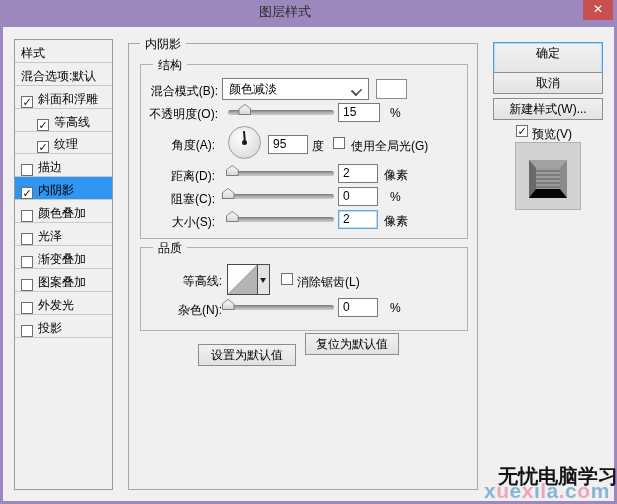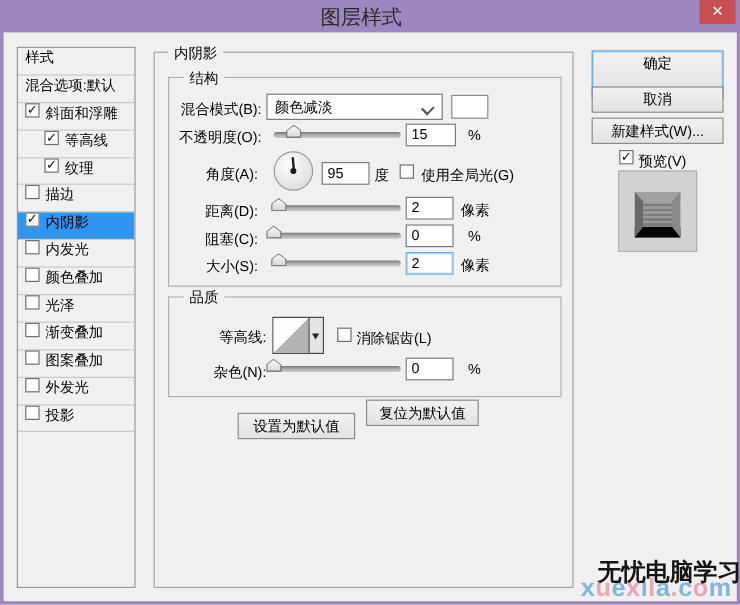--- a/index.html
+++ b/index.html
@@ -4,29 +4,29 @@
 <style>
   html,body{margin:0;padding:0;}
   #window{
     position:relative;width:617px;height:504px;background:#9c87bf;
     font-family:"Liberation Sans","DejaVu Sans",sans-serif;font-size:12px;color:#000;
     overflow:hidden;
   }
   .abs{position:absolute;}
   
   .titlebar{left:0;top:0;width:617px;height:27px;}
-  .title{left:0;top:3px;width:570px;text-align:center;font-size:17px;color:#2b2b2b;padding-left:16px;}
+  .title{left:0;top:3px;width:570px;text-align:center;font-size:13px;color:#2b2b2b;}
   .close-btn{left:583px;top:0;width:30px;height:20px;background:#c75050;color:#fff;
     text-align:center;line-height:19px;font-size:12px;font-weight:bold;cursor:pointer;}
   
   .client{left:3px;top:27px;width:611px;height:474px;background:#f0f0f0;}
   
   .sidebar-box{left:14px;top:39px;width:97px;height:449px;border:1px solid #999;background:#f0f0f0;overflow:hidden;}
   .sb-row{height:22.9px;box-sizing:border-box;border-bottom:1px solid #c9c9c9;
-    display:flex;align-items:flex-start;position:relative;cursor:pointer;}
+    display:flex;align-items:flex-end;position:relative;cursor:pointer;}
   .sb-row.selected{background:#2f95f0;}
   .sb-row .sb-label{margin-left:6px;white-space:nowrap;}
   .sb-row .cb + .sb-label{margin-left:5px;}
   .cb{display:inline-block;width:12px;height:12px;box-sizing:border-box;border:1px solid #6e6e6e;
     background:#fff;font-size:11px;line-height:10px;text-align:center;font-weight:bold;color:#111;
     flex:none;margin-left:6px;}
   .sb-row.indent .cb{margin-left:22px;}
   
   .main-box{left:128px;top:43px;width:348px;height:445px;border:1px solid #a6a6a6;}
   .legend{background:#f0f0f0;padding:0 5px;white-space:nowrap;z-index:2;}
@@ -115,24 +115,20 @@
       <div class="sb-row">
         <span class="cb"></span>
         <span class="sb-label">描边</span>
       </div>
       <div class="sb-row selected">
         <span class="cb">✓</span>
         <span class="sb-label">内阴影</span>
       </div>
       <div class="sb-row">
         <span class="cb"></span>
-        <span class="sb-label">内发光</span>
-      </div>
-      <div class="sb-row">
-        <span class="cb"></span>
         <span class="sb-label">颜色叠加</span>
       </div>
       <div class="sb-row">
         <span class="cb"></span>
         <span class="sb-label">光泽</span>
       </div>
       <div class="sb-row">
         <span class="cb"></span>
         <span class="sb-label">渐变叠加</span>
       </div>

